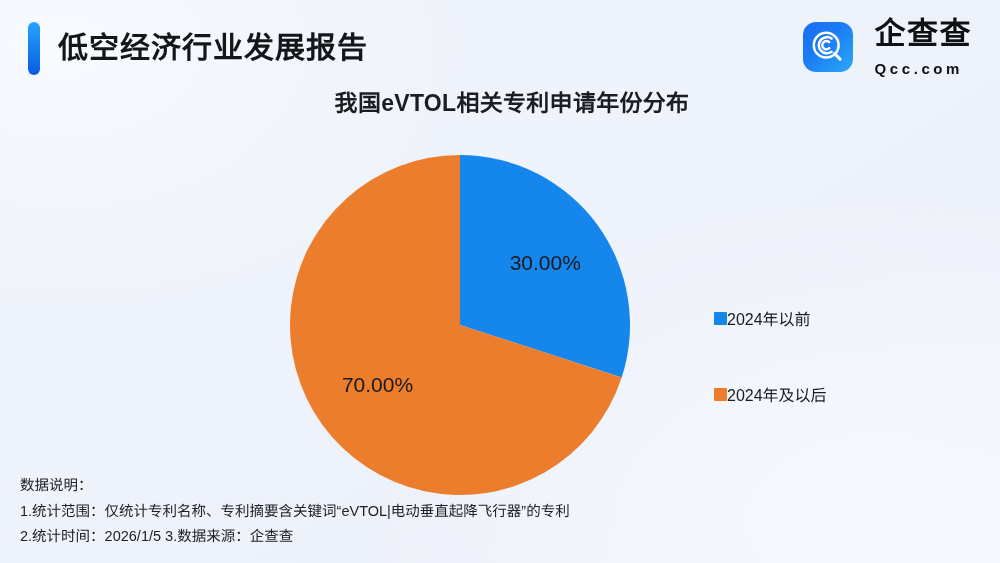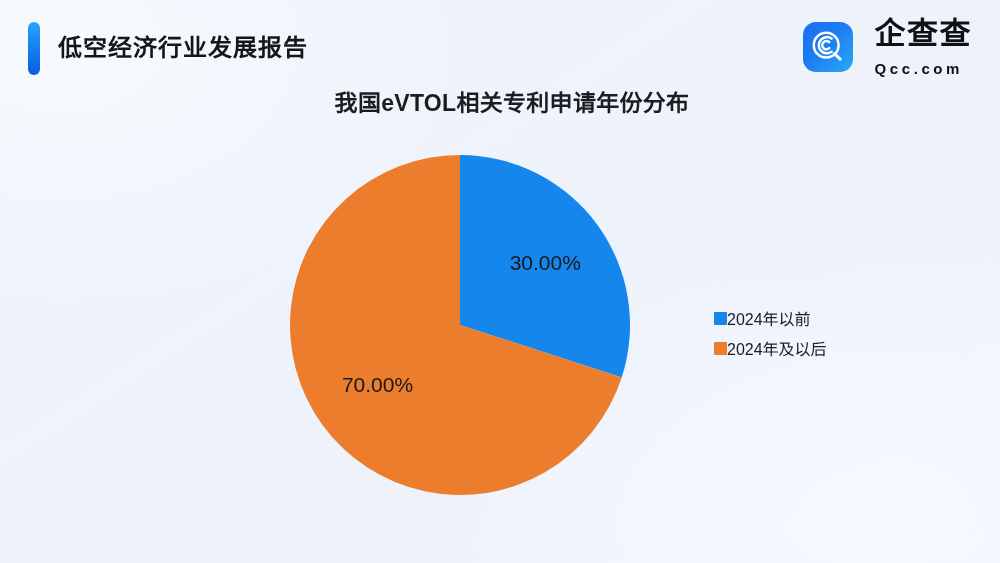--- a/index.html
+++ b/index.html
@@ -35,21 +35,21 @@
   #title-accent {
     position: absolute;
     left: 28px; top: 22px;
     width: 12px; height: 53px;
     border-radius: 6px;
     background: linear-gradient(180deg, #29a3ff 0%, #1683ef 45%, #0a5ce0 100%);
   }
   #report-title {
     position: absolute;
     left: 58px; top: 24px;
-    font-size: 24px;
+    font-size: 30px;
     font-weight: bold;
     color: #14161a;
     letter-spacing: 1px;
     line-height: 48px;
     white-space: nowrap;
   }
 
   
   #brand {
     position: absolute;
@@ -120,21 +120,21 @@
     position: absolute;
     left: 714px; top: 303px;
     width: 250px;
   }
   .legend-item {
     display: flex;
     align-items: center;
     height: 30px;
     gap: 0;
   }
-  .legend-item + .legend-item { }
+  .legend-item + .legend-item { margin-top: 46px; }
   .legend-swatch {
     width: 13px; height: 13px;
     flex: none;
     border-radius: 1px;
   }
   .legend-label {
     font-size: 16px;
     color: #1a1c20;
     white-space: nowrap;
   }
@@ -198,14 +198,19 @@
     <div class="legend-item">
       <span class="legend-swatch" style="background: rgb(21, 135, 236);"></span>
       <span class="legend-label">2024年以前</span>
     </div>
     <div class="legend-item">
       <span class="legend-swatch" style="background: rgb(236, 125, 44);"></span>
       <span class="legend-label">2024年及以后</span>
     </div>
   </div>
 
+  <div id="notes">
+    <div class="note-line" id="note-heading">数据说明：</div>
+    <div class="note-line">1.统计范围：仅统计专利名称、专利摘要含关键词“eVTOL|电动垂直起降飞行器”的专利</div>
+    <div class="note-line">2.统计时间：2026/1/5  3.数据来源：企查查</div>
+  </div>
 
 </div>
 
 </body></html>

